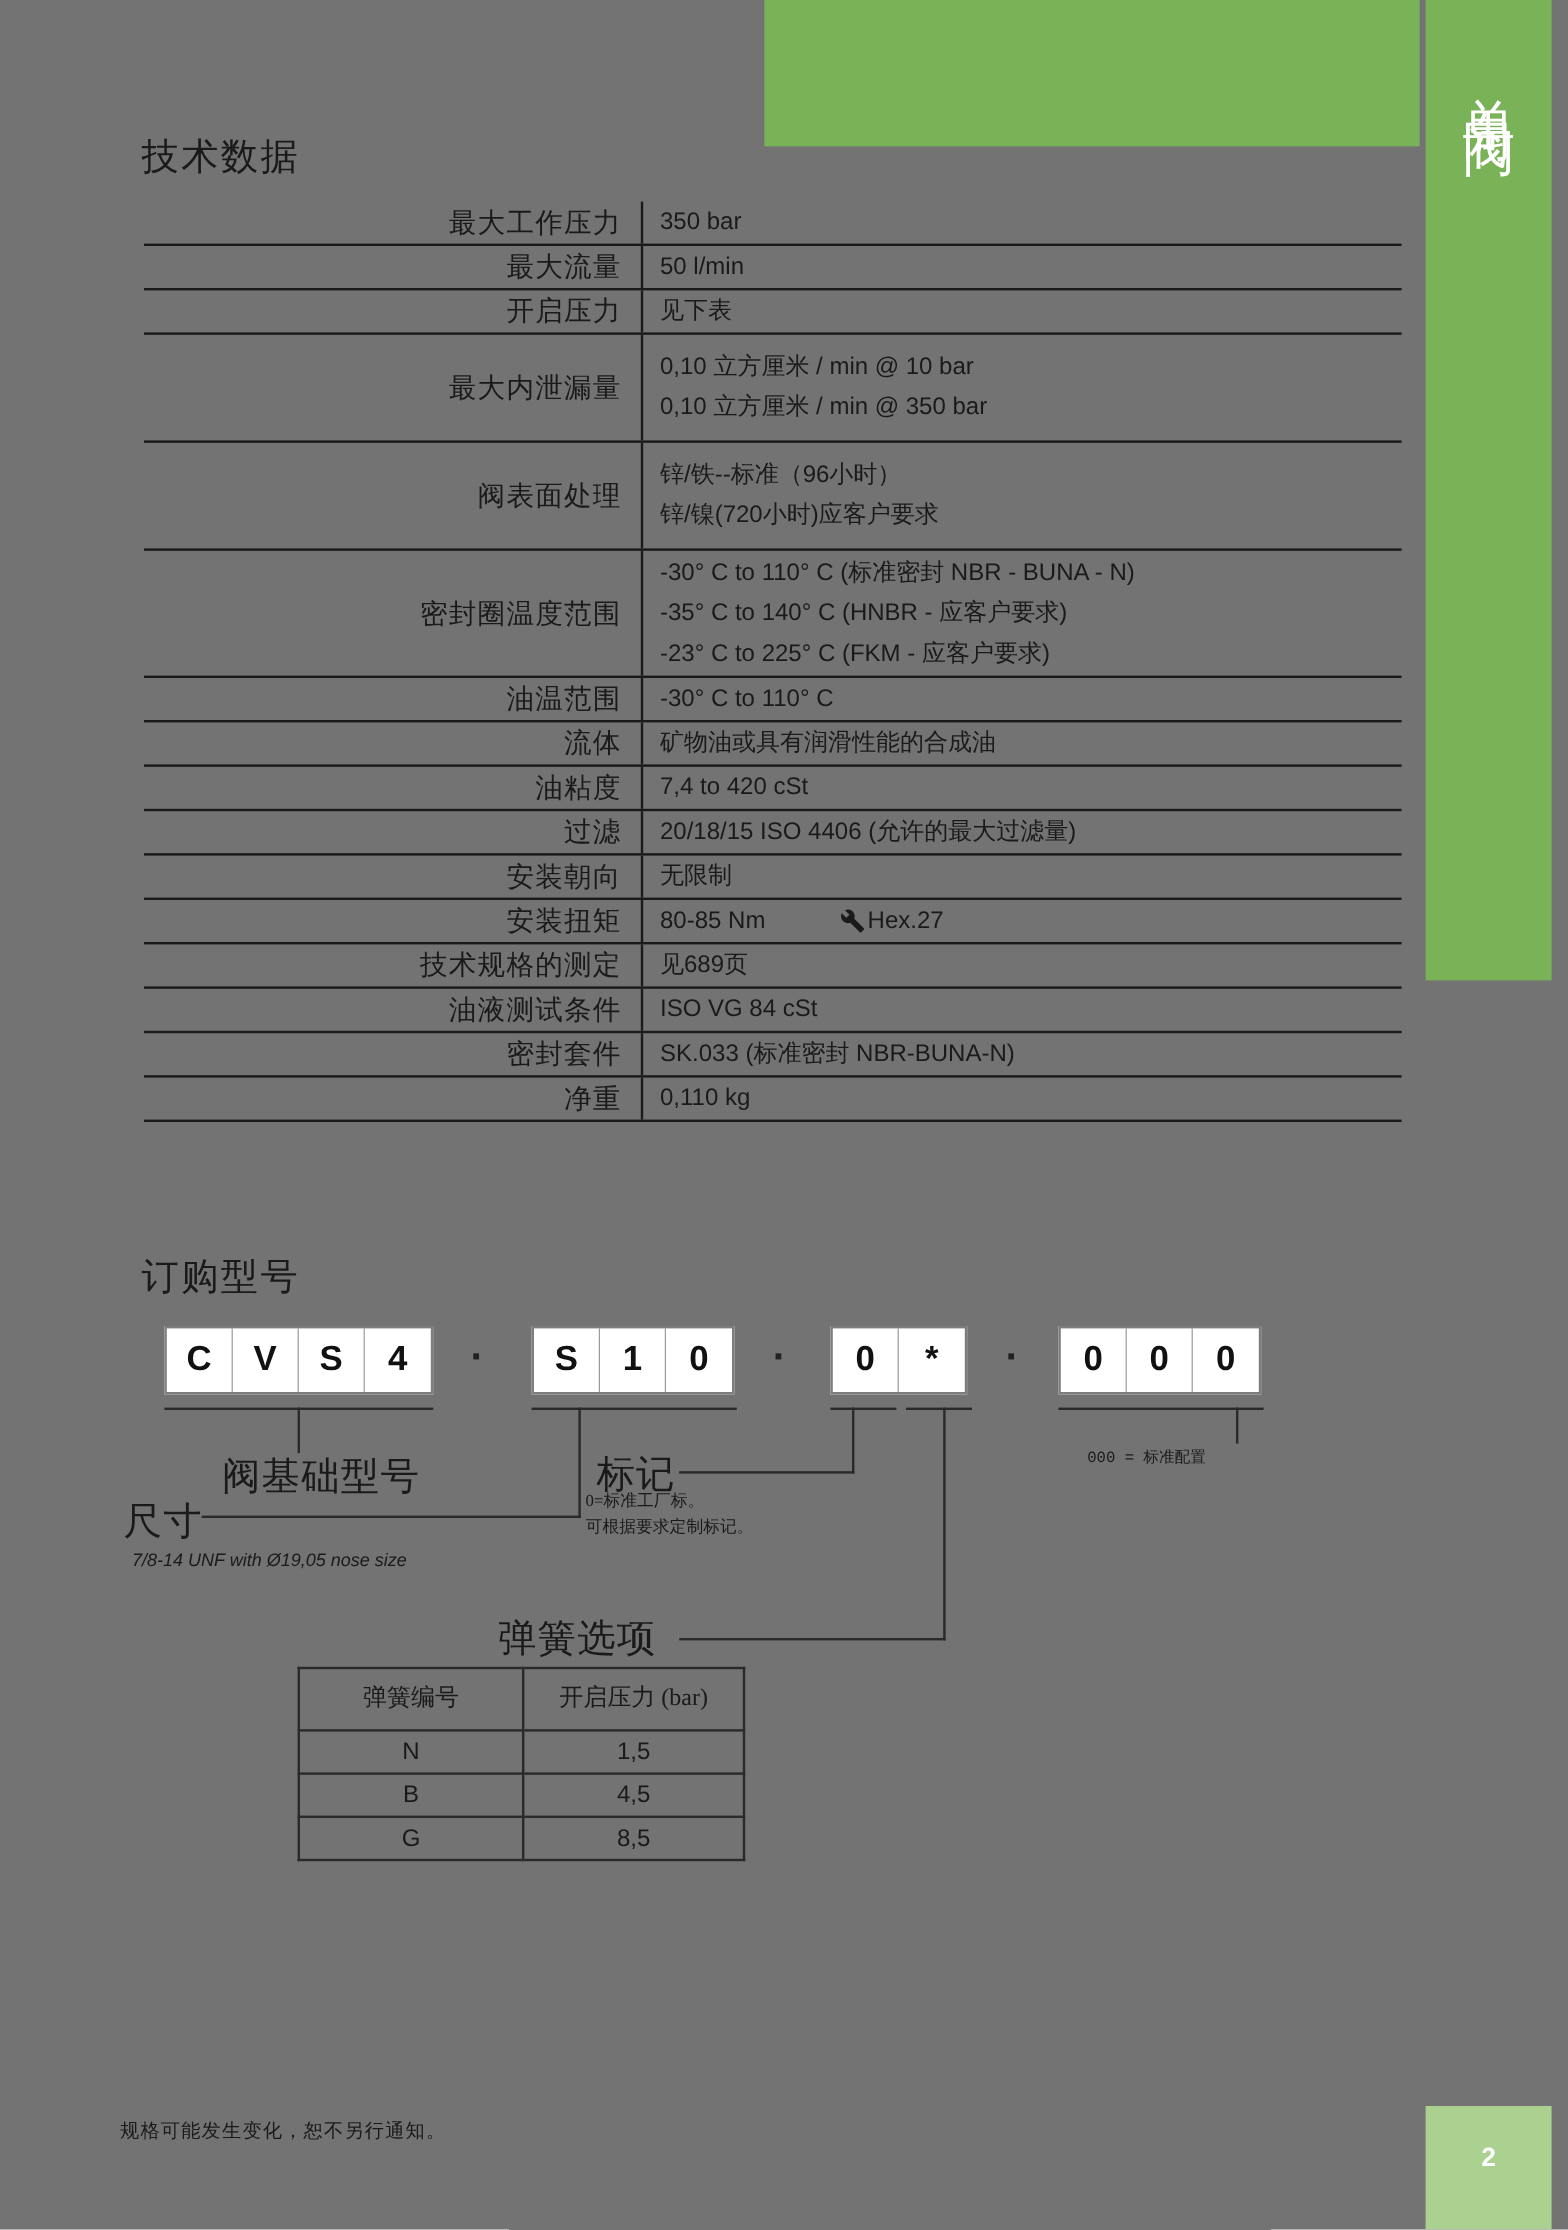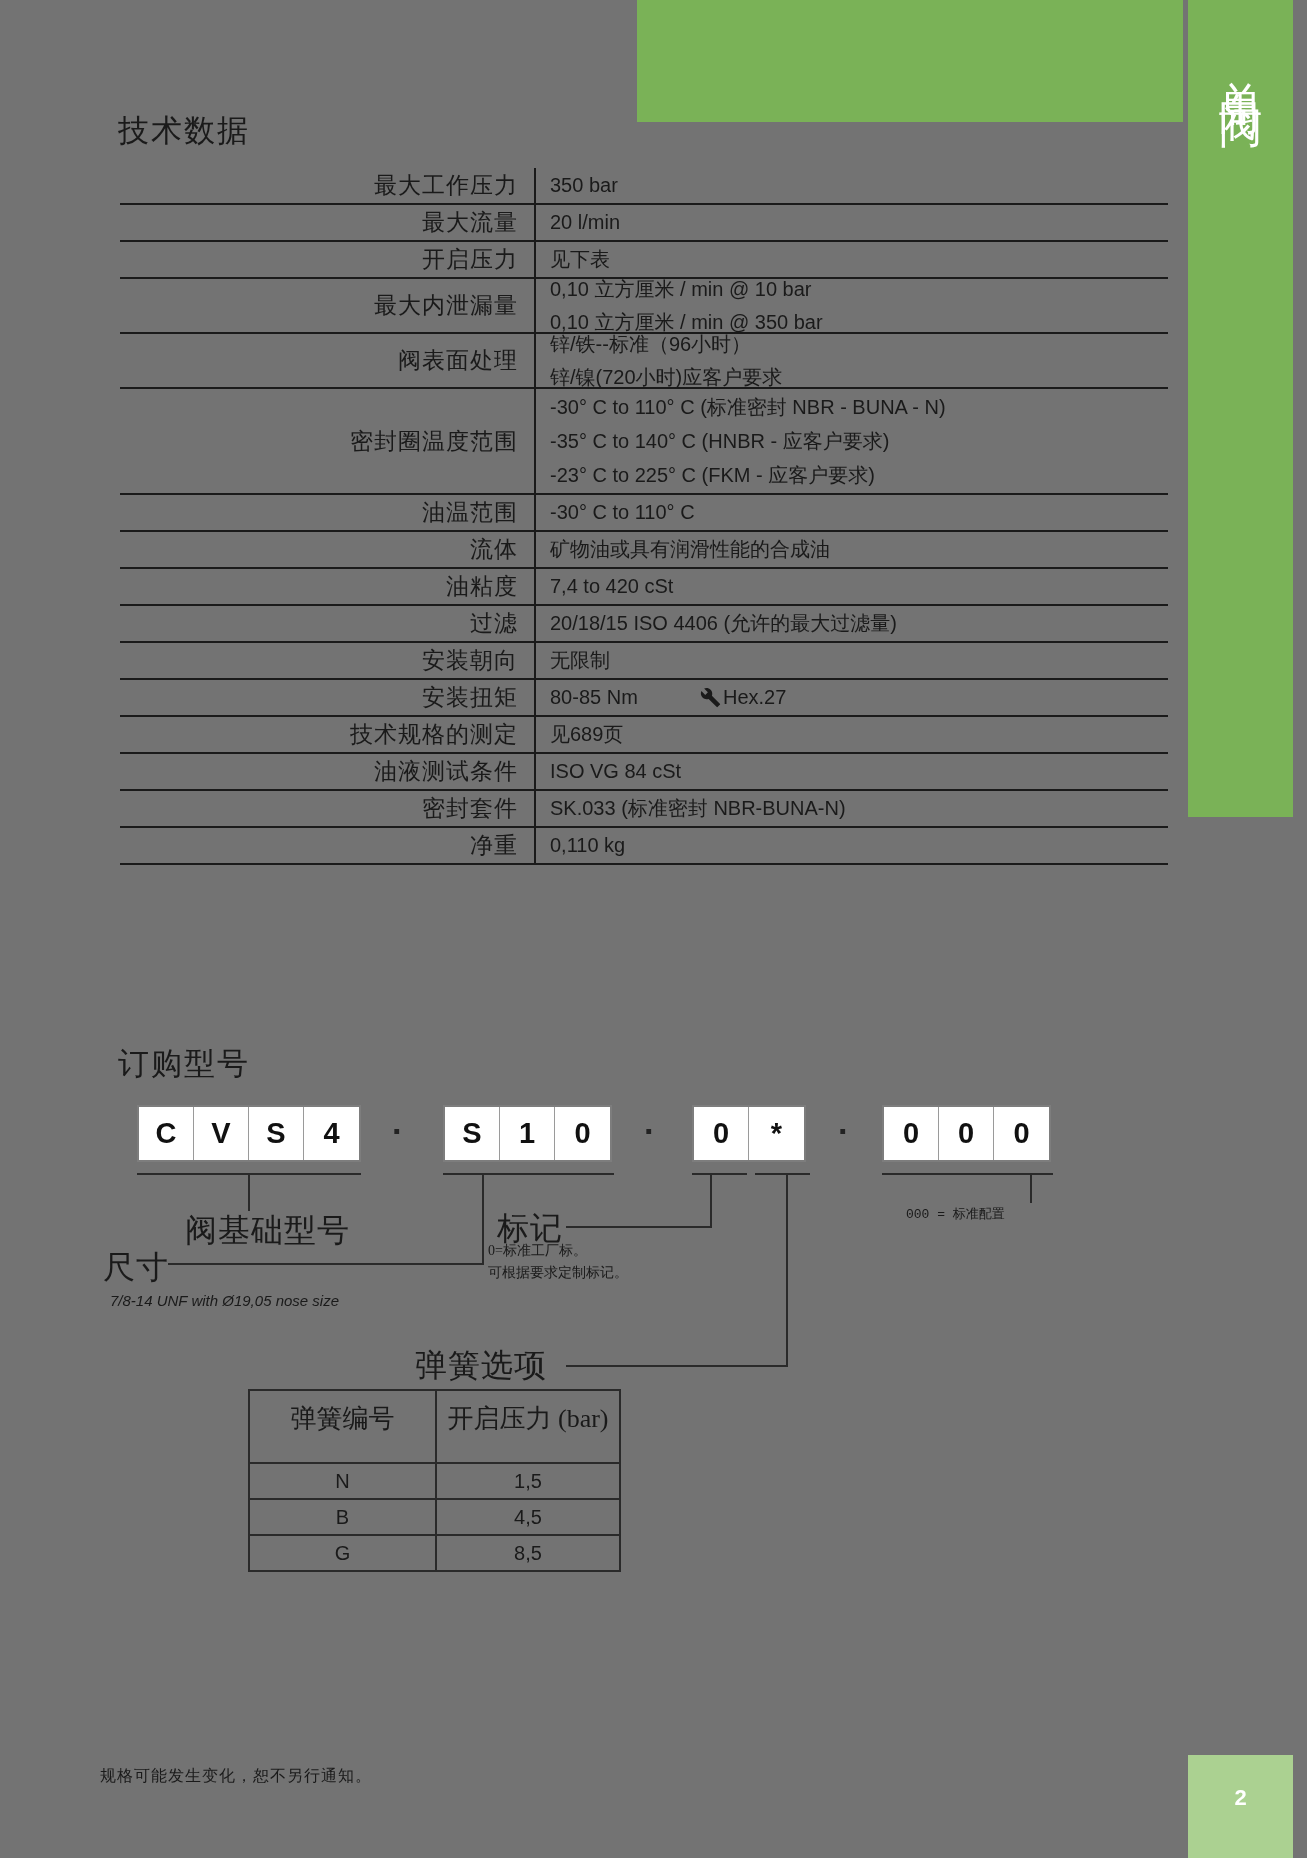--- a/index.html
+++ b/index.html
@@ -19,21 +19,21 @@
   .page-badge { position:absolute; left:1188px; top:1755px; width:105px; height:103px; background:#abd191;
                 display:flex; align-items:center; justify-content:center; }
   .page-badge span { color:#ffffff; font-family:"Liberation Sans", sans-serif;
                 font-weight:bold; font-size:22px; margin-top:-18px; }
   
   .h-tech  { position:absolute; left:118px; top:110px;  font-size:31px; letter-spacing:2px; }
   .h-order { position:absolute; left:118px; top:1043px; font-size:31px; letter-spacing:2px; }
   
   .tech { position:absolute; left:120px; top:168px; width:1048px; }
   .trow { display:flex; align-items:center; border-bottom:2px solid #1a1a1a; }
-  .trow.h1 { height:37px; } .trow.h2 { height:55px;align-items:center; } .trow.h3 { height:106px; }
+  .trow.h1 { height:37px; } .trow.h2 { height:90px;align-items:center; } .trow.h3 { height:106px; }
   .tlabel { width:416px; align-self:stretch; display:flex; align-items:center; justify-content:flex-end;
             padding-right:16px; border-right:2px solid #1a1a1a;
             font-size:23px; letter-spacing:1px; }
   .tval { flex:1; padding-left:14px; font-family:"Liberation Sans", sans-serif; font-size:20px; }
   .tval .line { display:block; line-height:33px; }
   .trow.h3 .tval .line { line-height:34px; }
   .torque-wrap { display:flex; align-items:center; }
   .torque-nm { width:150px; }
   .wrench { width:21px; height:21px; fill:#1a1a1a; margin-right:2px; }
   
@@ -46,21 +46,21 @@
          font-weight:bold; font-size:34px; color:#222; }
   .hline { position:absolute; height:2px; background:#2a2a2a; }
   .vline { position:absolute; width:2px;  background:#2a2a2a; }
   .olabel { position:absolute; font-size:32px; letter-spacing:1px; }
   .onote  { position:absolute; font-size:14px; }
   .sans { font-family:"Liberation Sans", sans-serif; }
   
   .spring { position:absolute; left:248px; top:1389px; width:373px; border:2px solid #2a2a2a;
             border-collapse:collapse; }
   .spring td { border:2px solid #2a2a2a; text-align:center; }
-  .spring .shead td { height:73px; vertical-align:top; padding-top:10px; font-size:26px; }
+  .spring .shead td { height:52px; vertical-align:top; padding-top:10px; font-size:20px; }
   .spring .sdata td { height:36px; font-family:"Liberation Sans", sans-serif; font-size:20px; }
   .spring td.c1 { width:187px; }
   
   .footer-note { position:absolute; left:100px; top:1766px; font-size:16px; letter-spacing:1px; }
 </style>
 </head>
 <body>
 
 <div class="page">
 
@@ -74,21 +74,21 @@
   <div class="tech">
     <div class="trow h1">
       <div class="tlabel">最大工作压力</div>
       <div class="tval">
           <span class="line">350 bar</span>
         </div>
     </div>
     <div class="trow h1">
       <div class="tlabel">最大流量</div>
       <div class="tval">
-          <span class="line">20 l/min</span>
+          <span class="line">50 l/min</span>
         </div>
     </div>
     <div class="trow h1">
       <div class="tlabel">开启压力</div>
       <div class="tval">
           <span class="line">见下表</span>
         </div>
     </div>
     <div class="trow h2">
       <div class="tlabel">最大内泄漏量</div>

